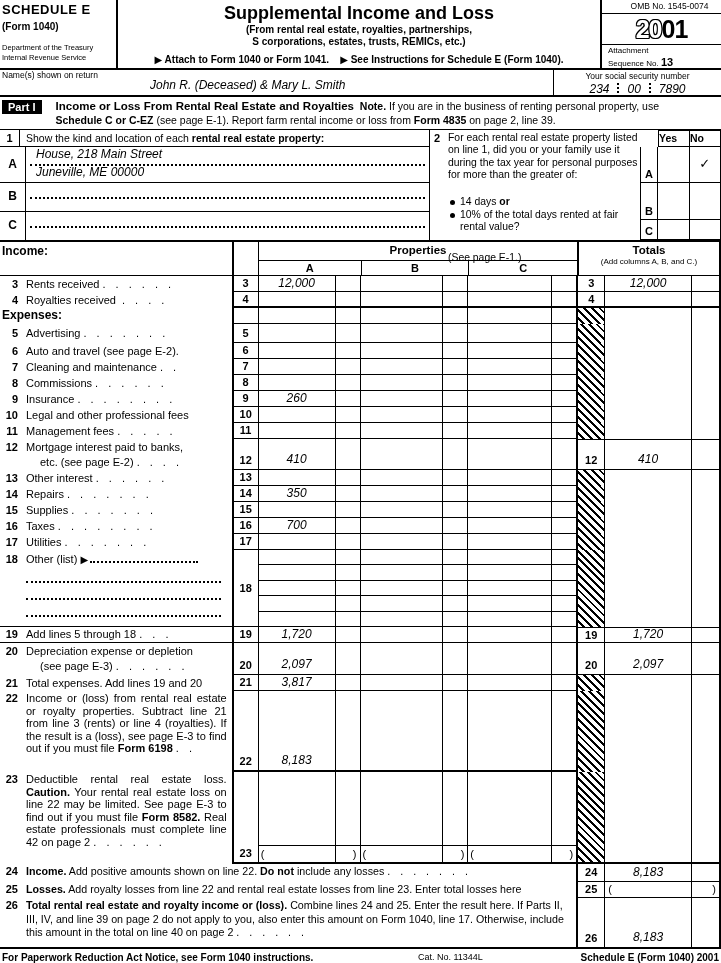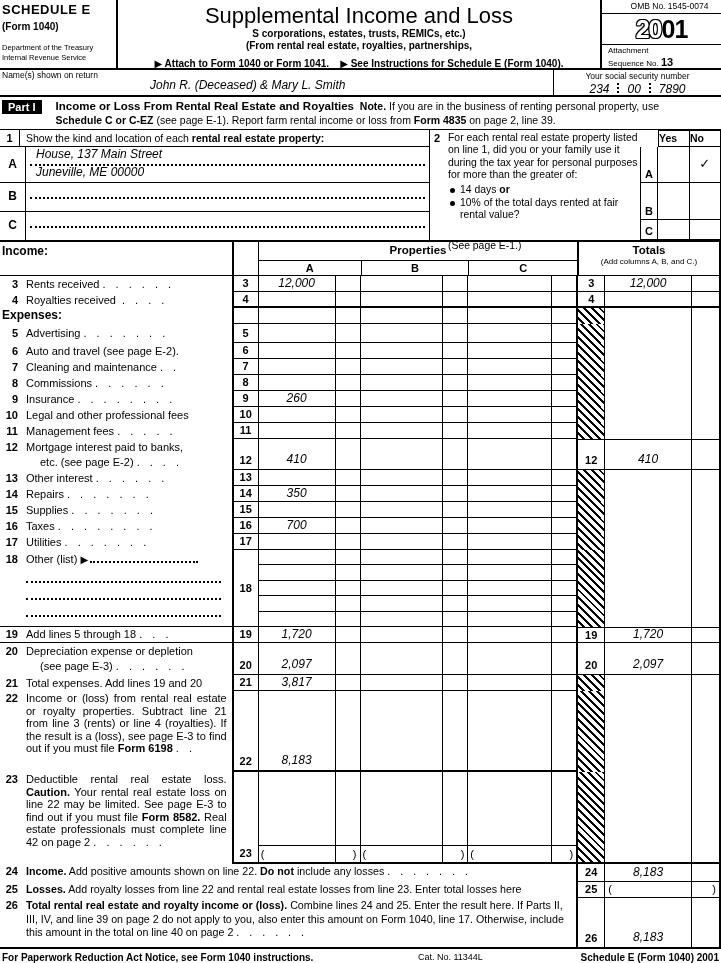--- a/index.html
+++ b/index.html
@@ -11,21 +11,21 @@
 .dots{letter-spacing:2px;word-spacing:3px;font-weight:normal;white-space:nowrap}
 .arrow{font-family:"DejaVu Sans",sans-serif;font-size:10px}
 
 
 .hdr{display:flex;height:70px;border-bottom:2px solid #000}
 .hdr-left{width:118px;border-right:2px solid #000;padding:3px 2px 0 2px}
 .hdr-left .t1{font-size:13px;font-weight:bold;letter-spacing:.5px}
 .hdr-left .t2{font-size:10px;font-weight:bold;margin-top:3px}
 .hdr-left .dept{font-size:7.5px;margin-top:11px;line-height:1.25}
 .hdr-center{flex:1;text-align:center;padding-top:3px}
-.hdr-center .title{font-size:22px;font-weight:normal}
+.hdr-center .title{font-size:18px;font-weight:bold}
 .hdr-center .sub{font-size:10px;font-weight:bold;line-height:1.2}
 .hdr-center .attach{font-size:10px;font-weight:bold;margin-top:6px;white-space:nowrap}
 .hdr-right{width:121px;border-left:2px solid #000;text-align:center}
 .hdr-right .omb{font-size:8.5px;padding:2px 0 1px 16px;border-bottom:1.5px solid #000;white-space:nowrap}
 .hdr-right .year{font-size:25px;font-weight:bold;line-height:30px;border-bottom:1.5px solid #000;letter-spacing:-1px}
 .yr-outline{color:#fff;text-shadow:-1px -1px 0 #000,1px -1px 0 #000,-1px 1px 0 #000,1px 1px 0 #000,0 1px 0 #000,0 -1px 0 #000,1px 0 0 #000,-1px 0 0 #000}
 .hdr-right .att{font-size:8px;text-align:left;padding:1px 0 0 6px;line-height:1.25}
 .hdr-right .att .seqno{font-size:11px;font-weight:bold}
 
 
@@ -57,21 +57,21 @@
 .pbody{flex:1;padding:0 4px;position:relative}
 .pa{height:36px}.pb{height:29px}.pc{height:28px}
 .addr1{position:absolute;left:10px;top:1px}
 .dotrule{position:absolute;left:4px;right:4px;border-bottom:2px dotted #000}
 .pa .dotrule{top:17px}
 .pb .dotrule,.pc .dotrule{top:14px}
 .addr2{position:absolute;left:10px;top:19px}
 .l2area{position:absolute;left:434px;top:2px;width:205px}
 .l2num{position:absolute;left:0;top:0;font-weight:bold}
 .l2txt{margin-left:14px;font-size:10.4px;line-height:12.4px}
-.bullets{margin-top:2px}
+.bullets{margin-top:14px}
 .bullet-line{position:relative;padding-left:12px;margin-top:1px}
 .bdot{position:absolute;left:2px;top:4px;width:5px;height:5px;background:#000;border-radius:50%}
 .seenote{margin-top:18px}
 .ynbox{position:absolute;right:0;top:0;width:81px;height:110px}
 .ynhdr{display:flex;height:17px;margin-left:18px}
 .ynhdr div{flex:1;border:1.5px solid #000;border-right:none;text-align:left;font-weight:bold;font-size:10.5px;padding-top:1px}
 .ynhdr div:last-child{border-right:1.5px solid #000}
 .ynrow{display:flex}
 .ynrow .yl{width:18px;border:1.5px solid #000;border-top:none;display:flex;align-items:flex-end;justify-content:center;font-weight:bold;font-size:11px;padding-bottom:1px}
 .ynrow .yc{flex:1;border-right:1.5px solid #000;border-bottom:1.5px solid #000;display:flex;align-items:center;justify-content:center}
@@ -140,22 +140,22 @@
       <div class="t1">SCHEDULE E</div>
       <div class="t2">(Form 1040)</div>
       <div class="dept">
         <div>Department of the Treasury</div>
         <div>Internal Revenue Service</div>
       </div>
     </div>
     <div class="hdr-center">
       <div class="title">Supplemental Income and Loss</div>
       <div class="sub">
+        <div>(From rental real estate, royalties, partnerships,</div>
         <div>S corporations, estates, trusts, REMICs, etc.)</div>
-        <div>(From rental real estate, royalties, partnerships,</div>
       </div>
       <div class="attach">
         <span class="arrow">▶</span>
         <span>Attach to Form 1040 or Form 1041.</span>&nbsp;&nbsp;&nbsp;
         <span class="arrow">▶</span>
         <span>See Instructions for Schedule E (Form 1040).</span>
       </div>
     </div>
     <div class="hdr-right">
       <div class="omb">OMB No. 1545-0074</div>
@@ -200,21 +200,21 @@
       <div class="l1hdr">
         <div class="l1num">1</div>
         <div class="l1lab">
           <span>Show the kind and location of each</span>
           <span class="b">rental real estate property:</span>
         </div>
       </div>
       <div class="prow pa">
         <div class="pletter">A</div>
         <div class="pbody pa">
-          <div class="addr1 val">House, 137 Main Street</div>
+          <div class="addr1 val">House, 218 Main Street</div>
           <div class="dotrule"></div>
           <div class="addr2 val">Juneville, ME 00000</div>
         </div>
       </div>
       <div class="prow pb">
         <div class="pletter">B</div>
         <div class="pbody pb">
             <div class="dotrule"></div>
           </div>
       </div>

